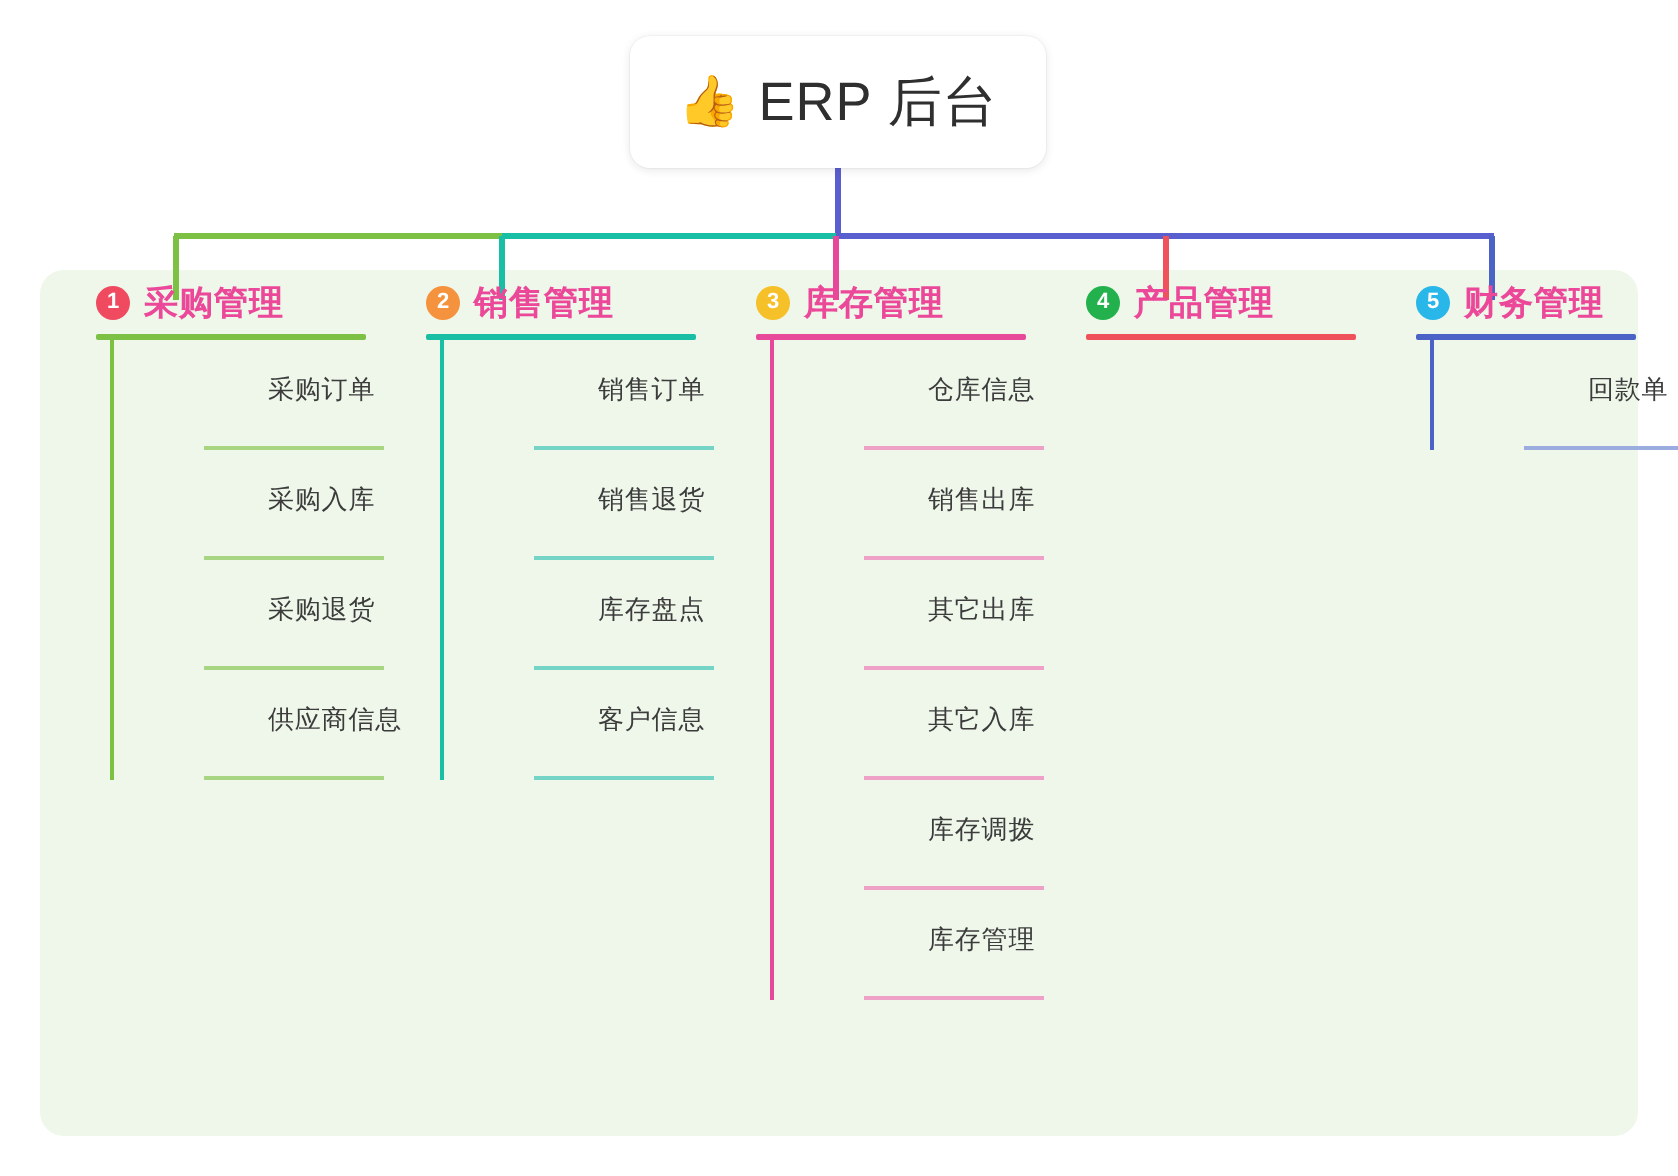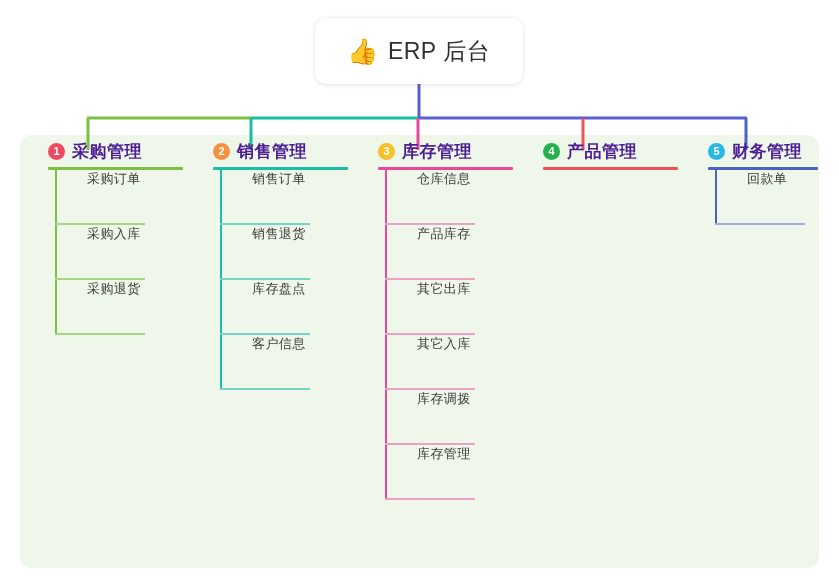--- a/index.html
+++ b/index.html
@@ -36,21 +36,21 @@
     justify-content: center;
     gap: 9px;
     z-index: 6;
   }
   .root-emoji {
     font-size: 25px;
     line-height: 1;
     display: inline-block;
   }
   .root-label {
-    font-size: 23px;
+    font-size: 27px;
     font-weight: 400;
     color: #2f2f2f;
     letter-spacing: 0.5px;
     white-space: nowrap;
   }
 
   
   #connectors {
     position: absolute;
     left: 0;
@@ -102,21 +102,21 @@
     color: #ffffff;
     font-size: 11px;
     line-height: 17px;
     text-align: center;
     font-weight: 700;
     flex: 0 0 auto;
   }
   .branch-title {
     font-size: 17px;
     font-weight: 700;
-    color: #4c1d95;
+    color: #ec4899;
     letter-spacing: 0.5px;
   }
   .branch-rule {
     height: 3px;
     border-radius: 1px;
     margin-left: 10px;
   }
 
   .leaves {
     position: relative;
@@ -129,21 +129,22 @@
     top: 0;
     bottom: 0;
     width: 2px;
   }
   .leaf {
     position: relative;
     height: 55px;
     box-sizing: border-box;
     padding-left: 32px;
     display: flex;
-    align-items: flex-start;
+    align-items: center;
+    margin-left: 47px;
   }
   .leaf-label {
     font-size: 13px;
     color: #3c3c3c;
     letter-spacing: 0.4px;
     white-space: nowrap;
     padding-bottom: 5px;
   }
   .leaf-rule {
     position: absolute;
@@ -190,20 +191,24 @@
             <div class="leaf-rule" style="background: rgb(168, 213, 130); width: 90px;"></div>
           </div>
           <div class="leaf">
             <span class="leaf-label">采购入库</span>
             <div class="leaf-rule" style="background: rgb(168, 213, 130); width: 90px;"></div>
           </div>
           <div class="leaf">
             <span class="leaf-label">采购退货</span>
             <div class="leaf-rule" style="background: rgb(168, 213, 130); width: 90px;"></div>
           </div>
+          <div class="leaf">
+            <span class="leaf-label">供应商信息</span>
+            <div class="leaf-rule" style="background: rgb(168, 213, 130); width: 90px;"></div>
+          </div>
         </div>
       </div>
       <div class="column" style="left: 203px; width: 155px;">
         <div class="branch-header">
           <span class="badge" style="background: rgb(245, 146, 62);">2</span>
           <span class="branch-title">销售管理</span>
         </div>
         <div class="branch-rule" style="background: rgb(24, 191, 165); width: 135px;"></div>
         <div class="leaves">
           <div class="spine" style="background: rgb(24, 191, 165);"></div>
@@ -231,21 +236,21 @@
           <span class="branch-title">库存管理</span>
         </div>
         <div class="branch-rule" style="background: rgb(232, 72, 154); width: 135px;"></div>
         <div class="leaves">
           <div class="spine" style="background: rgb(232, 72, 154);"></div>
           <div class="leaf">
             <span class="leaf-label">仓库信息</span>
             <div class="leaf-rule" style="background: rgb(239, 160, 198); width: 90px;"></div>
           </div>
           <div class="leaf">
-            <span class="leaf-label">产品库存</span>
+            <span class="leaf-label">销售出库</span>
             <div class="leaf-rule" style="background: rgb(239, 160, 198); width: 90px;"></div>
           </div>
           <div class="leaf">
             <span class="leaf-label">其它出库</span>
             <div class="leaf-rule" style="background: rgb(239, 160, 198); width: 90px;"></div>
           </div>
           <div class="leaf">
             <span class="leaf-label">其它入库</span>
             <div class="leaf-rule" style="background: rgb(239, 160, 198); width: 90px;"></div>
           </div>

